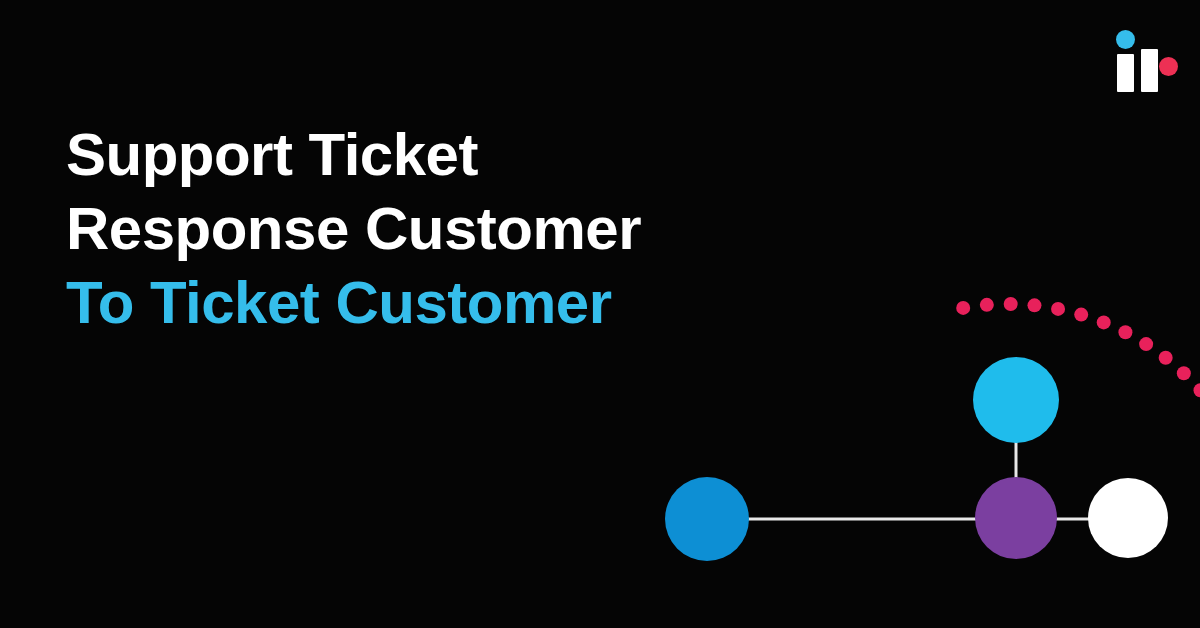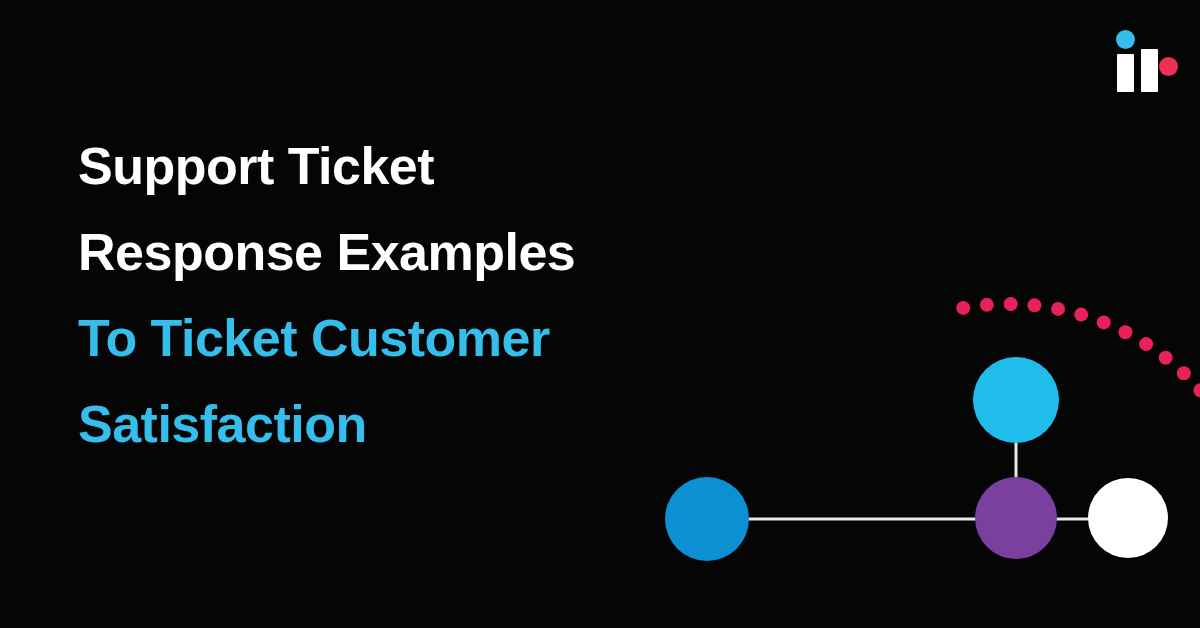--- a/index.html
+++ b/index.html
@@ -40,26 +40,26 @@
   .logo-dot.red  { left: 55px; top: 27px; width: 19px; height: 19px; background: #ED3054; }
 
   
   #headline {
     position: absolute;
     left: 63px;
     top: 116px;
     width: 760px;
   }
   .title-line {
-    font-size: 52px;
+    font-size: 60px;
     font-weight: 700;
     line-height: 71px;
     letter-spacing: -0.5px;
     white-space: nowrap;
-    margin: 15px;
+    margin: 3px;
   }
   .title-line.white { color: #ffffff; }
   .title-line.cyan  { color: #35BDEB; }
 
   
   #graphic {
     position: absolute;
     left: 0;
     top: 0;
     width: 1200px;
@@ -75,23 +75,22 @@
 
   <div id="logo">
     <span class="logo-dot cyan" style="background: rgb(53, 189, 235);"></span>
     <span class="logo-bar left" style="background: rgb(255, 255, 255);"></span>
     <span class="logo-bar right" style="background: rgb(255, 255, 255);"></span>
     <span class="logo-dot red" style="background: rgb(237, 48, 84);"></span>
   </div>
 
   <div id="headline">
     <div class="title-line white" style="color: rgb(255, 255, 255);">Support Ticket</div>
-    <div class="title-line white" style="color: rgb(255, 255, 255);">Response Examples</div>
+    <div class="title-line white" style="color: rgb(255, 255, 255);">Response Customer</div>
     <div class="title-line cyan" style="color: rgb(53, 189, 235);">To Ticket Customer</div>
-    <div class="title-line cyan" style="color: rgb(53, 189, 235);">Satisfaction</div>
   </div>
 
   <div id="graphic">
     <svg width="1200" height="628" viewBox="0 0 1200 628" xmlns="http://www.w3.org/2000/svg">
       <g id="arc-dots">
           <circle cx="963.20" cy="307.92" r="7" fill="#E8215B"></circle>
           <circle cx="986.84" cy="304.87" r="7" fill="#E8215B"></circle>
           <circle cx="1010.67" cy="304.01" r="7" fill="#E8215B"></circle>
           <circle cx="1034.47" cy="305.36" r="7" fill="#E8215B"></circle>
           <circle cx="1058.05" cy="308.90" r="7" fill="#E8215B"></circle>

